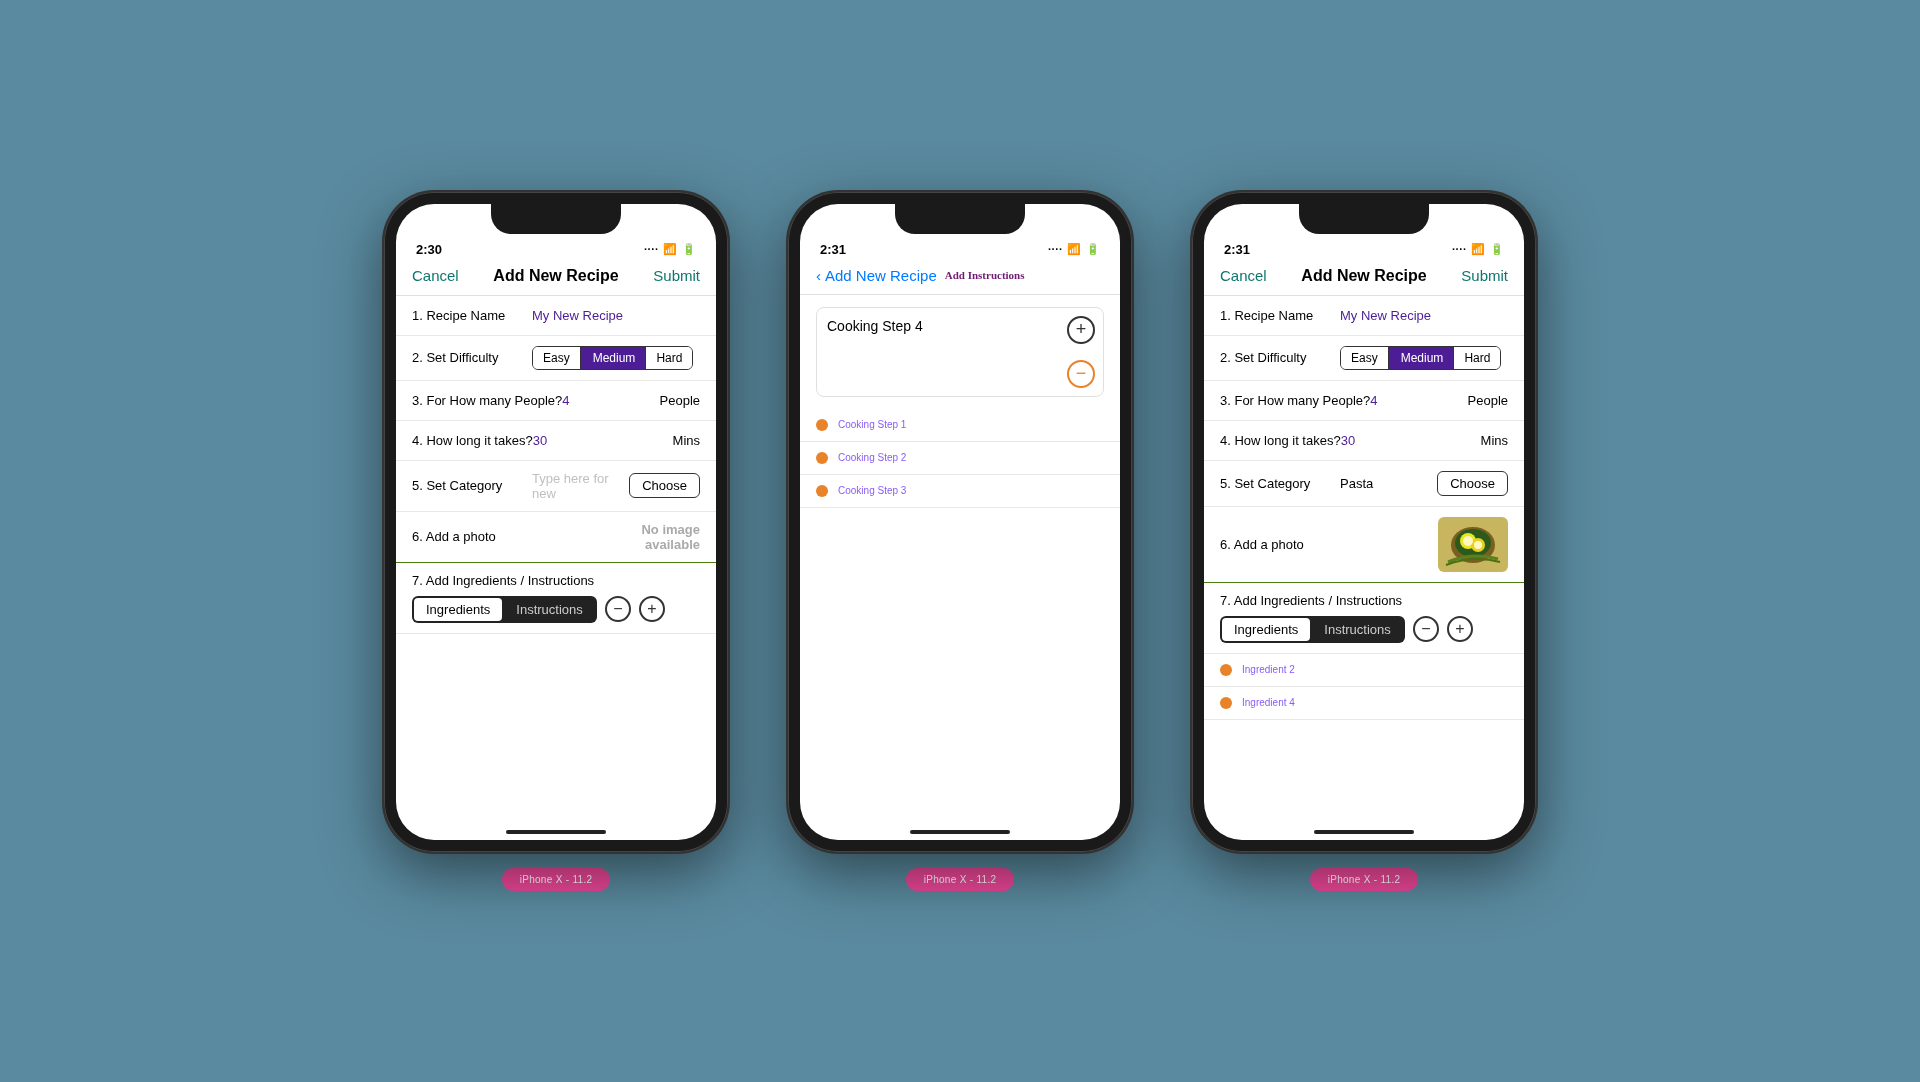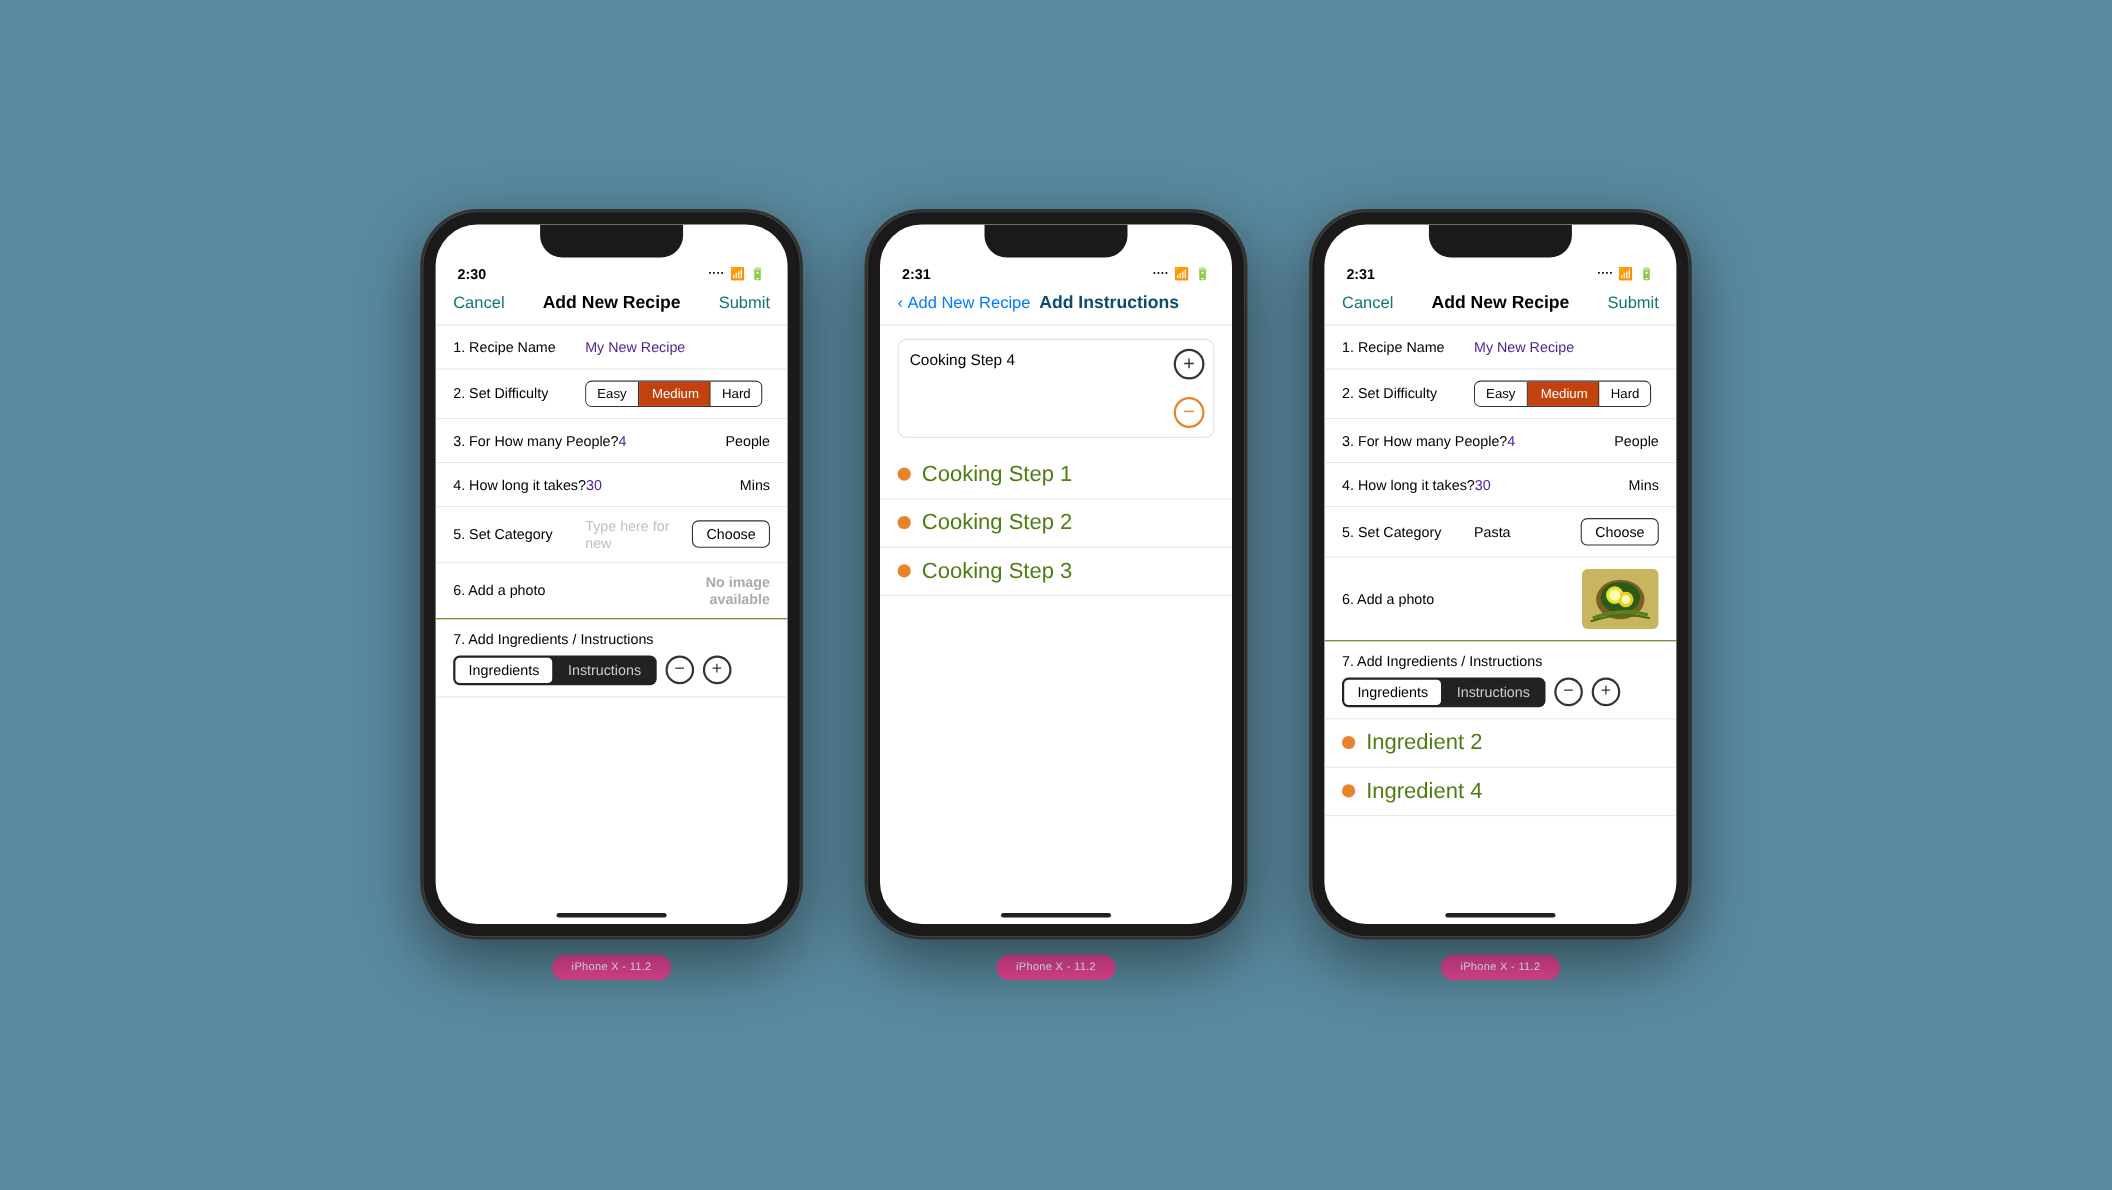--- a/index.html
+++ b/index.html
@@ -118,24 +118,25 @@
       font-size: 15px;
       margin-right: 4px;
     }
 
     .nav-back-text {
       color: #007aff;
       font-size: 15px;
     }
 
     .nav-page-title {
-      font-size: 16px;
+      font-size: 11px;
       font-weight: 700;
-      color: #0c4a6e;
+      color: #701a75;
       margin-left: 8px;
+      font-family: Liberation Serif, serif;
     }
 
     
     .form-content {
       flex: 1;
       overflow-y: auto;
       padding: 0;
     }
 
     .form-row {
@@ -180,21 +181,21 @@
       cursor: pointer;
       background: #fff;
       color: #000;
       border: none;
       border-right: 1.5px solid #333;
     }
 
     .diff-btn:last-child { border-right: none; }
 
     .diff-btn.active {
-      background: #c2410c;
+      background: #4c1d95;
       color: #fff;
       padding-left: 12px;
     }
 
     
     .category-placeholder {
       font-size: 13px;
       color: #c0c0c0;
       flex: 1;
     }
@@ -277,22 +278,22 @@
 
     .orange-dot {
       width: 12px;
       height: 12px;
       border-radius: 50%;
       background: #e8832a;
       flex-shrink: 0;
     }
 
     .list-item-text {
-      font-size: 20px;
-      color: #4d7c0f;
+      font-size: 10px;
+      color: #8b5cf6;
     }
 
     
     .instructions-screen {
       flex: 1;
       display: flex;
       flex-direction: column;
       overflow: hidden;
     }
 

